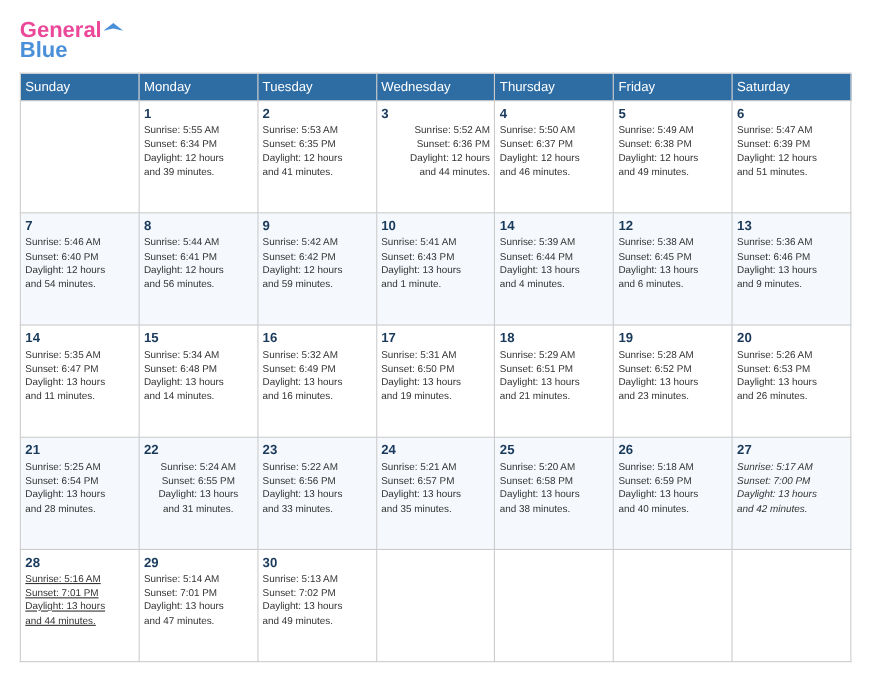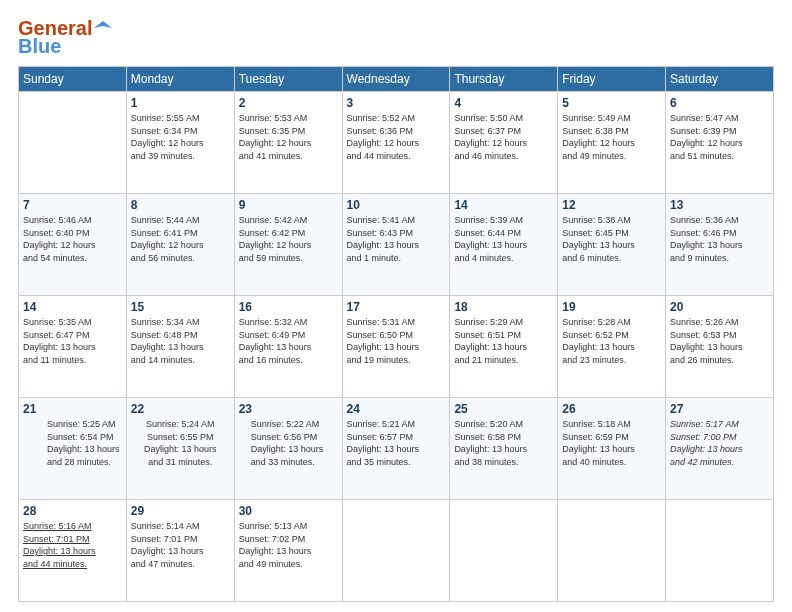--- a/index.html
+++ b/index.html
@@ -90,21 +90,21 @@
     }
   </style>
 </head>
 <body>
 
 <div class="page">
   <div class="header">
     <div class="logo">
     <div style="display:flex; flex-direction:column; align-items:flex-start; line-height:1.0;">
       <div style="display:flex; align-items:center;">
-        <span style="font-size:20px; font-weight:bold; color:#c2410c;">General</span>
+        <span style="font-size:20px; font-weight:bold; color:#ec4899;">General</span>
         <svg width="18" height="14" viewBox="0 0 18 14" style="margin-left:2px;">
           <polygon points="0,7 9,0 18,7 9,5" fill="#4a90d9"></polygon>
         </svg>
       </div>
       <span style="font-size:20px; font-weight:bold; color:#4a90d9; margin-top:-2px;">Blue</span>
     </div>
   </div>
     <div class="title-area">
       <div class="month-title"></div>
       <div class="location"></div>
@@ -135,21 +135,21 @@
           </td>
           <td>
             <span class="day-num">2</span>
             <div class="day-info" style="white-space: pre-line;">Sunrise: 5:53 AM
 Sunset: 6:35 PM
 Daylight: 12 hours
 and 41 minutes.</div>
           </td>
           <td>
             <span class="day-num">3</span>
-            <div class="day-info" style="white-space: pre-line;">Sunrise: 5:52 AM
+            <div class="day-info" style="white-space: pre-line; text-align: right;">Sunrise: 5:52 AM
 Sunset: 6:36 PM
 Daylight: 12 hours
 and 44 minutes.</div>
           </td>
           <td>
             <span class="day-num">4</span>
             <div class="day-info" style="white-space: pre-line;">Sunrise: 5:50 AM
 Sunset: 6:37 PM
 Daylight: 12 hours
 and 46 minutes.</div>
@@ -267,35 +267,35 @@
             <span class="day-num">20</span>
             <div class="day-info" style="white-space: pre-line;">Sunrise: 5:26 AM
 Sunset: 6:53 PM
 Daylight: 13 hours
 and 26 minutes.</div>
           </td>
         </tr>
         <tr>
           <td>
             <span class="day-num">21</span>
-            <div class="day-info" style="white-space: pre-line; margin-left: 24px;">Sunrise: 5:25 AM
+            <div class="day-info" style="white-space: pre-line;">Sunrise: 5:25 AM
 Sunset: 6:54 PM
 Daylight: 13 hours
 and 28 minutes.</div>
           </td>
           <td>
             <span class="day-num">22</span>
             <div class="day-info" style="white-space: pre-line; text-align: center;">Sunrise: 5:24 AM
 Sunset: 6:55 PM
 Daylight: 13 hours
 and 31 minutes.</div>
           </td>
           <td>
             <span class="day-num">23</span>
-            <div class="day-info" style="white-space: pre-line; margin-left: 12px;">Sunrise: 5:22 AM
+            <div class="day-info" style="white-space: pre-line;">Sunrise: 5:22 AM
 Sunset: 6:56 PM
 Daylight: 13 hours
 and 33 minutes.</div>
           </td>
           <td>
             <span class="day-num">24</span>
             <div class="day-info" style="white-space: pre-line;">Sunrise: 5:21 AM
 Sunset: 6:57 PM
 Daylight: 13 hours
 and 35 minutes.</div>

